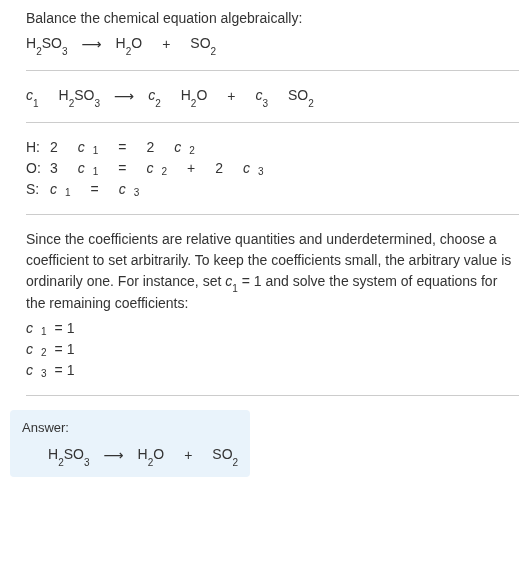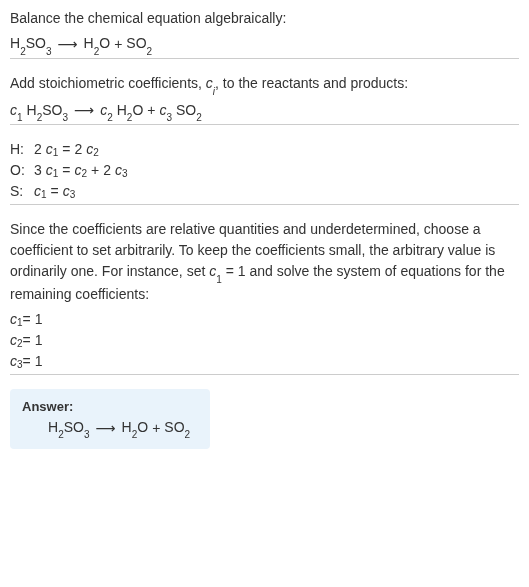--- a/index.html
+++ b/index.html
@@ -7,31 +7,32 @@
       font-family: Arial, Helvetica, sans-serif;
       font-size: 14px;
       color: #333;
       background: #fff;
       width: 529px;
       padding: 8px 10px;
       line-height: 1.5;
     }
     .section {
       border-bottom: 1px solid #ccc;
-      padding-bottom: 2px;
+      padding-bottom: 14px;
       margin-bottom: 14px;
+      margin-left: 16px;
     }
     .section:last-of-type {
       border-bottom: none;
     }
     .eqrow {
       display: flex;
       align-items: center;
       flex-wrap: wrap;
-      gap: 0;
+      gap: 8px;
     }
     .sub { font-size: 10px; vertical-align: sub; position: relative; top: 3px; }
     .ital { font-style: italic; }
     .arrow { margin: 0 6px; }
     .atomgrid {
       display: grid;
       grid-template-columns: 24px auto;
       row-gap: 0px;
     }
     .atomgrid .lab { white-space: nowrap; }
@@ -42,22 +43,21 @@
     .answer-box {
       background: #e9f3fb;
       border-radius: 4px;
       padding: 8px 12px 10px 12px;
       display: inline-block;
       min-width: 200px;
     }
     .answer-label {
       font-size: 13px;
       color: #333;
-      margin-bottom: 0;
-      font-weight: bold;
+      margin-bottom: 6px;
     }
     .answer-eq {
       padding-left: 26px;
     }
     .gap { display: inline-block; width: 4px; }
     .textblock { margin-bottom: 4px; }
   </style>
 </head>
 <body>
 
@@ -68,23 +68,20 @@
     <span class="arrow">⟶</span>
     <span><span>H</span><span class="sub">2</span><span>O</span></span>
     <span class="gap"></span>
       <span>+</span>
       <span class="gap"></span>
     <span><span>SO</span><span class="sub">2</span></span>
   </div>
 </div>
 
 <div class="section">
-  <div class="textblock">
-    <span>Add stoichiometric coefficients, </span><span class="ital">c</span><span class="sub ital">i</span><span>, to the reactants and products:</span>
-  </div>
   <div class="eqrow">
     <span><span class="ital">c</span><span class="sub">1</span></span>
       <span class="gap"></span>
     <span><span>H</span><span class="sub">2</span><span>SO</span><span class="sub">3</span></span>
     <span class="arrow">⟶</span>
     <span><span class="ital">c</span><span class="sub">2</span></span>
       <span class="gap"></span>
     <span><span>H</span><span class="sub">2</span><span>O</span></span>
     <span class="gap"></span>
       <span>+</span>

